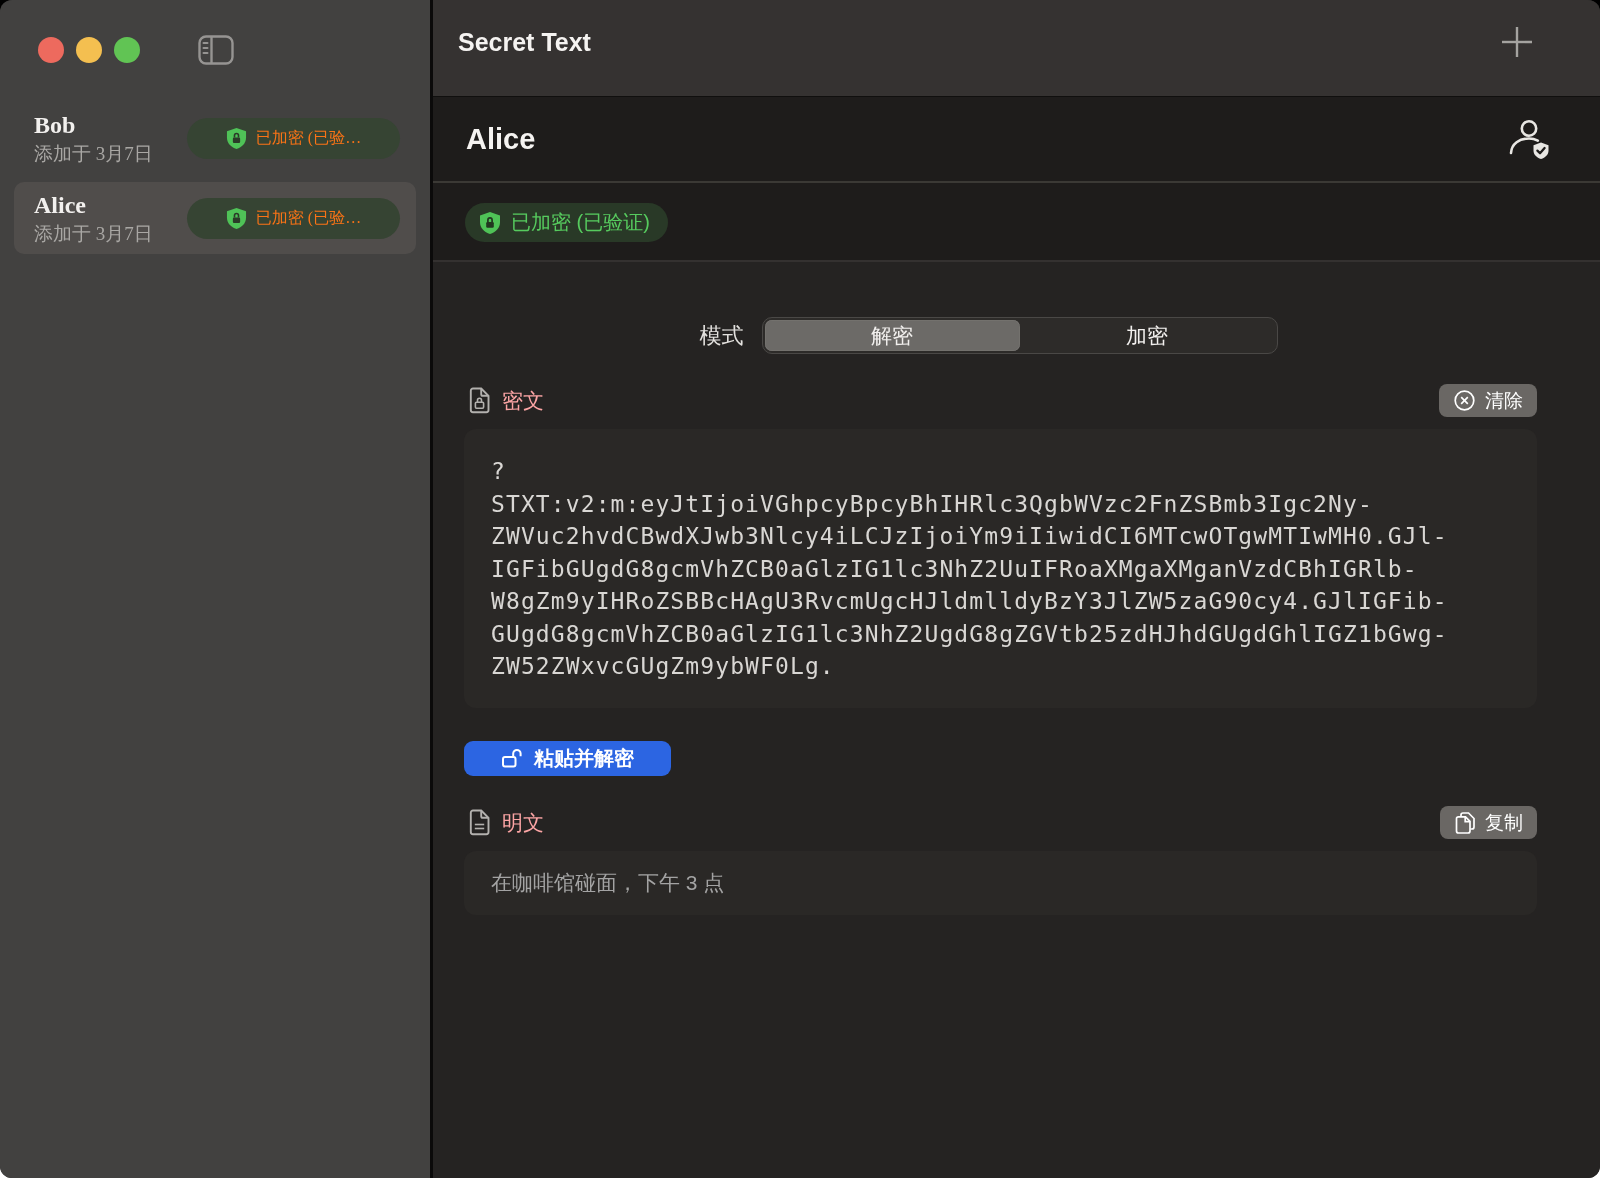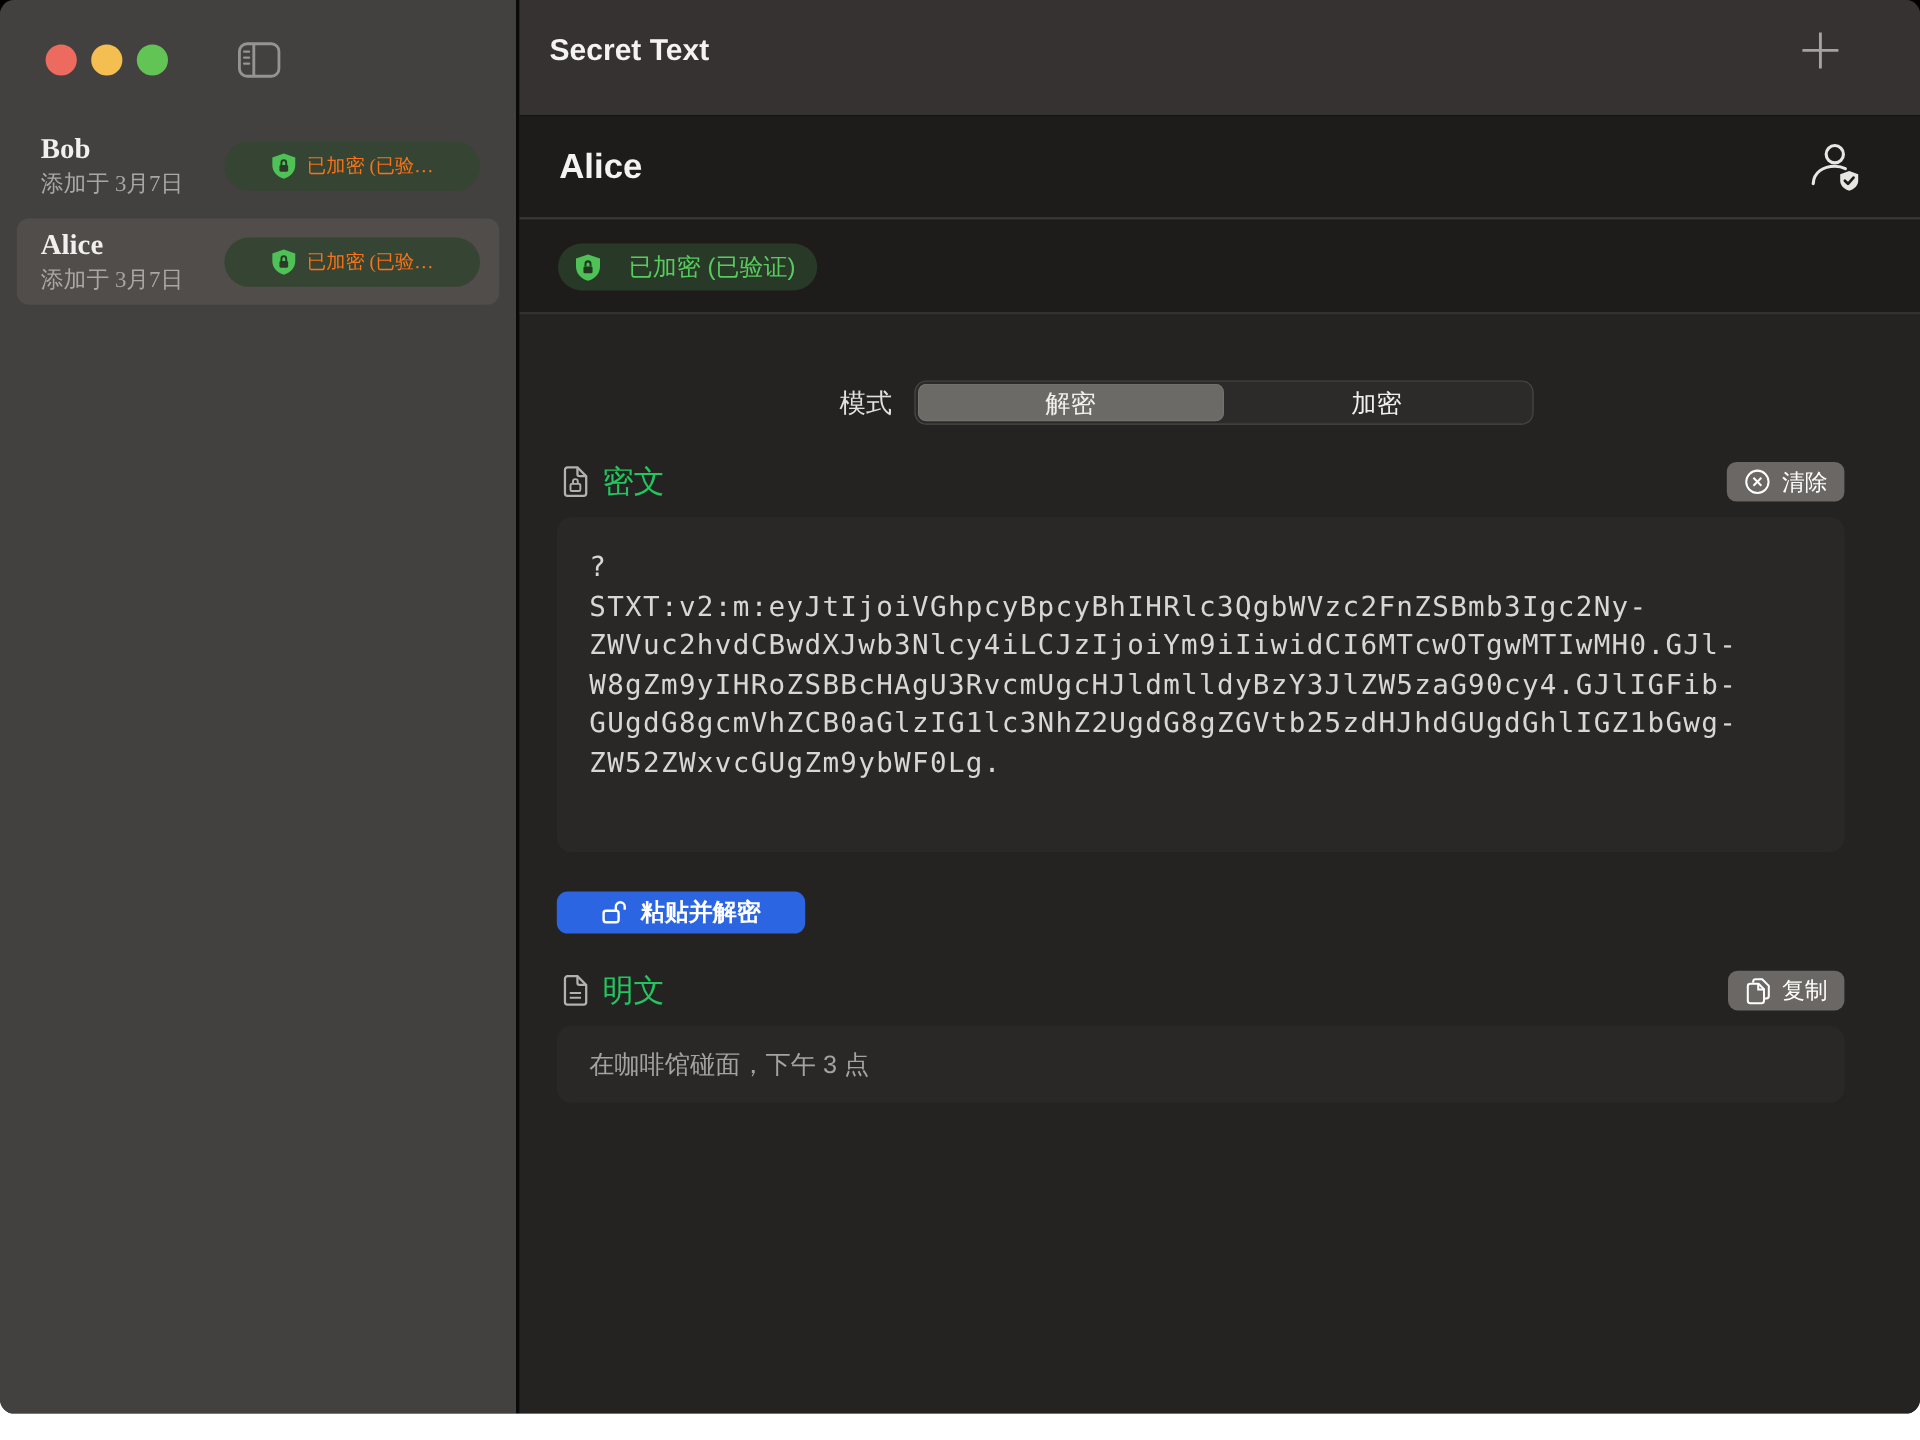--- a/index.html
+++ b/index.html
@@ -34,36 +34,36 @@
   .app-title { font-size:25px; font-weight:700; color:#f5f3f1; flex:1; }
   .add-btn { width:38px; height:38px; display:flex; align-items:center; justify-content:center; margin-right:34px; }
 
   .contact-header { height:86px; flex:none; background:#1e1c1b; border-bottom:2px solid #3b3935;
                     display:flex; align-items:center; padding:0 50px 0 33px; }
   .contact-name { font-size:29px; font-weight:700; color:#f5f3f1; flex:1; }
 
   .badge-band { height:79px; flex:none; background:#1e1c1b; border-bottom:2px solid #343130;
                 display:flex; align-items:flex-start; padding:20px 0 0 32px; }
   .status-badge { height:39px; border-radius:20px; background:#293927; display:flex; align-items:center;
-                  gap:23px; padding:0 18px 0 14px; }
+                  gap:10px; padding:0 18px 0 14px; }
   .status-badge .lbl { font-size:20px; color:#56cb5e; }
 
   .content { flex:1; padding:35px 63px 0 31px; }
 
   .mode-row { display:flex; align-items:center; justify-content:center; gap:18px; transform:translateX(-12px);margin-top:20px; }
   .mode-label { font-size:22px; color:#e3e1de; }
   .segmented { width:516px; height:37px; background:#2d2b29; border:1px solid #4a4846; border-radius:10px;
                display:flex; padding:2px; }
   .segment { flex:1; border-radius:7px; display:flex; align-items:center; justify-content:center;
              font-size:21px; color:#f2f0ee; }
   .segment.selected { background:#6c6a67; box-shadow:0 0 0 0.5px #7a7875 inset; }
 
   .field-row { display:flex; align-items:center; margin-top:30px; padding-left:4px; }
   .field-label-group { display:flex; align-items:center; gap:11px; flex:1; }
-  .field-label { font-size:26px; font-weight:500; color:#22c55e; }
+  .field-label { font-size:21px; font-weight:500; color:#fca5a5; }
   .small-btn { height:33px; border-radius:8px; background:#6a6764; display:flex; align-items:center;
                gap:9px; padding:0 14px; }
   .small-btn .lbl { font-size:19px; font-weight:500; color:#ffffff; }
 
   .cipher-box { margin-top:12px; height:279px; background:#2a2826; border-radius:12px;
                 padding:26px 24px 0 27px; overflow:hidden; }
   .cipher-line { font-family:"DejaVu Sans Mono", monospace; font-size:23px; letter-spacing:1.1px;
                  line-height:32.5px; color:#d9d7d4; white-space:pre; }
 
   .paste-btn { margin-top:33px; height:35px; width:207px; border-radius:9px; background:#2c65e2;
@@ -200,20 +200,21 @@
             <line x1="14.8" y1="8.2" x2="8.2" y2="14.8"></line>
           </svg>
           <span class="lbl">清除</span>
         </div>
       </div>
 
       <div class="cipher-box">
         <div class="cipher-line">?</div>
         <div class="cipher-line">STXT:v2:m:eyJtIjoiVGhpcyBpcyBhIHRlc3QgbWVzc2FnZSBmb3Igc2Ny-</div>
         <div class="cipher-line">ZWVuc2hvdCBwdXJwb3Nlcy4iLCJzIjoiYm9iIiwidCI6MTcwOTgwMTIwMH0.GJl-</div>
+        <div class="cipher-line">IGFibGUgdG8gcmVhZCB0aGlzIG1lc3NhZ2UuIFRoaXMgaXMganVzdCBhIGRlb-</div>
         <div class="cipher-line">W8gZm9yIHRoZSBBcHAgU3RvcmUgcHJldmlldyBzY3JlZW5zaG90cy4.GJlIGFib-</div>
         <div class="cipher-line">GUgdG8gcmVhZCB0aGlzIG1lc3NhZ2UgdG8gZGVtb25zdHJhdGUgdGhlIGZ1bGwg-</div>
         <div class="cipher-line">ZW52ZWxvcGUgZm9ybWF0Lg.</div>
       </div>
 
       <div class="paste-btn">
         <svg width="22" height="23" viewBox="0 0 22 23" fill="none" stroke="#ffffff" stroke-width="2">
           <rect x="2" y="10" width="12.5" height="9.5" rx="2"></rect>
           <path d="M12.2 10 V6.6 a3.7 3.7 0 0 1 7.4 0 v2.6"></path>
         </svg>

